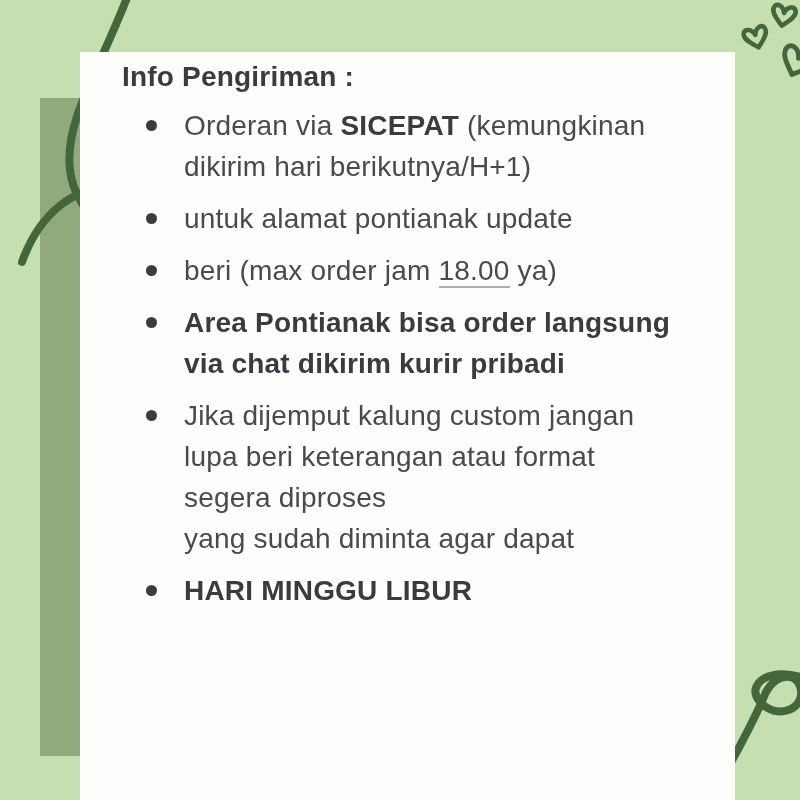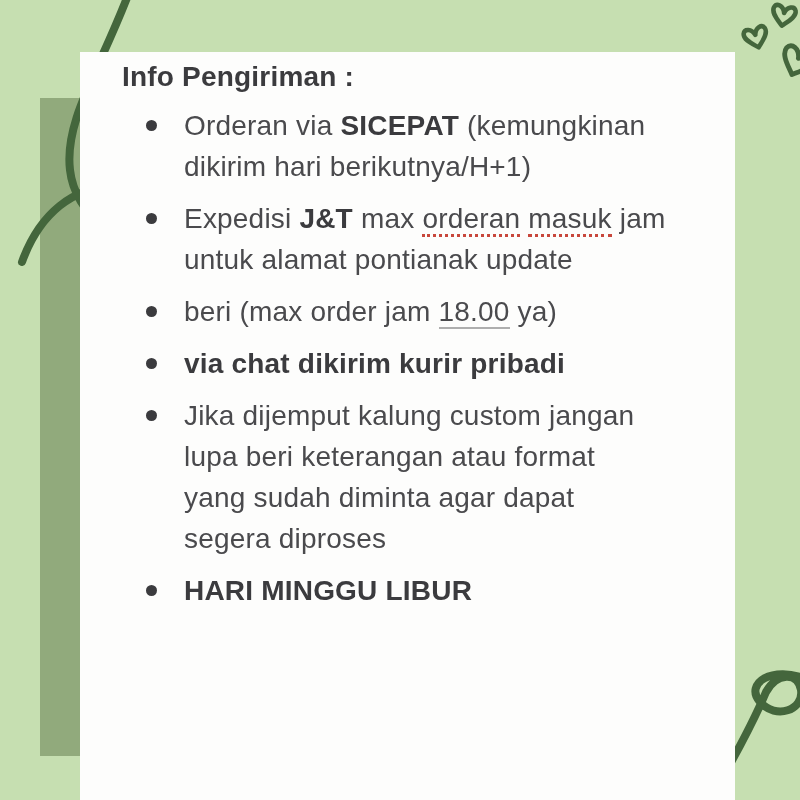--- a/index.html
+++ b/index.html
@@ -94,43 +94,43 @@
       <li>
         <span class="dot"></span>
         <div class="lines">
           <div class="text-line"><span>Orderan via </span><span class="bd">SICEPAT</span><span> (kemungkinan</span></div>
           <div class="text-line"><span>dikirim hari berikutnya/H+1)</span></div>
         </div>
       </li>
       <li>
         <span class="dot"></span>
         <div class="lines">
-          <div class="text-line"><span>Expedisi </span><span class="bd">J&amp;T</span><span> max </span><span class="sp">orderan</span><span> </span><span class="sp">masuk</span><span> jam</span></div>
           <div class="text-line"><span>untuk alamat pontianak update</span></div>
         </div>
       </li>
       <li>
         <span class="dot"></span>
         <div class="lines">
           <div class="text-line"><span>beri (max order jam </span><span class="ul">18.00</span><span> ya)</span></div>
         </div>
       </li>
       <li>
         <span class="dot"></span>
         <div class="lines">
+          <div class="text-line"><span class="bd">Area Pontianak bisa order langsung</span></div>
           <div class="text-line"><span class="bd">via chat dikirim kurir pribadi</span></div>
         </div>
       </li>
       <li>
         <span class="dot"></span>
         <div class="lines">
           <div class="text-line"><span>Jika dijemput kalung custom jangan</span></div>
           <div class="text-line"><span>lupa beri keterangan atau format</span></div>
+          <div class="text-line"><span>segera diproses</span></div>
           <div class="text-line"><span>yang sudah diminta agar dapat</span></div>
-          <div class="text-line"><span>segera diproses</span></div>
         </div>
       </li>
       <li>
         <span class="dot"></span>
         <div class="lines">
           <div class="text-line"><span class="bd">HARI MINGGU LIBUR</span></div>
         </div>
       </li>
     </ul>
 </div>

